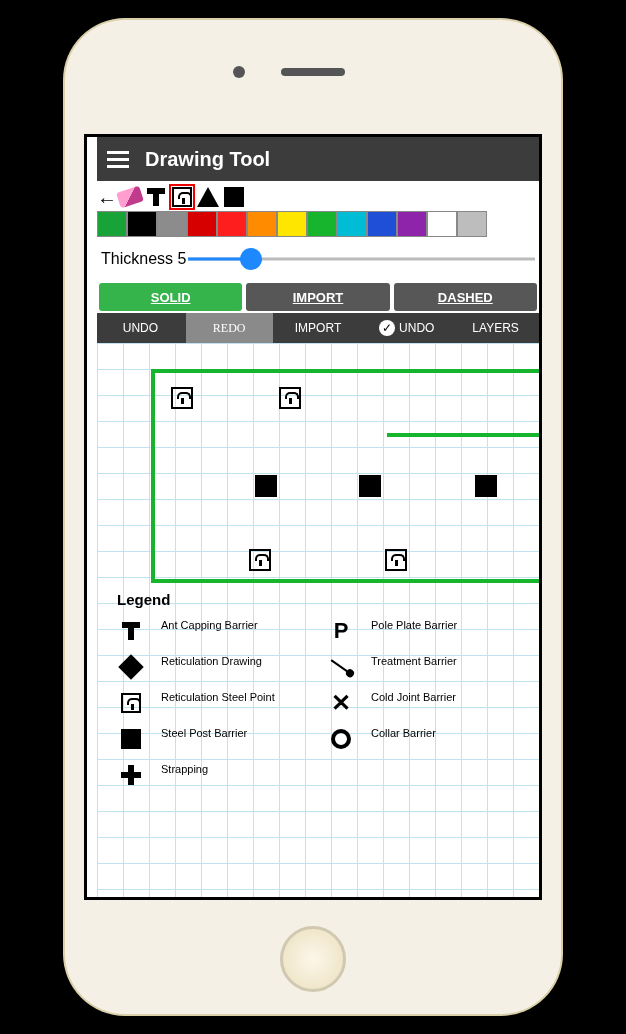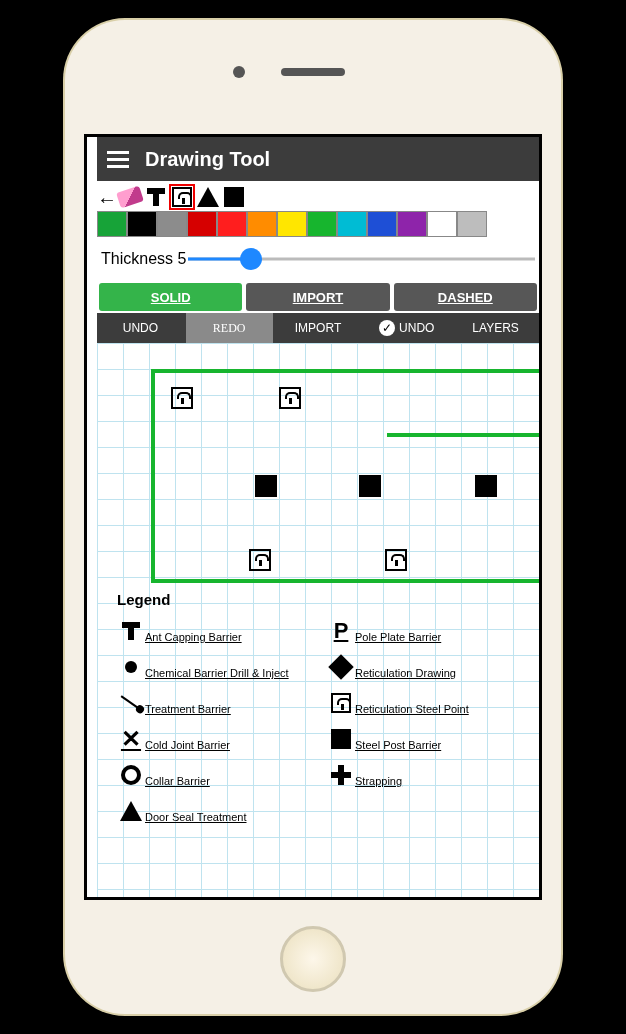--- a/index.html
+++ b/index.html
@@ -59,21 +59,21 @@
   .floor{position:absolute;border:4px solid #17b52e;}
   .floor.a{left:54px;top:26px;width:392px;height:210px;border-bottom:none;border-right:none;}
   .floor.b{left:54px;top:236px;width:392px;height:0;border:none;border-top:4px solid #17b52e;}
   .floor.c{left:290px;top:90px;width:156px;height:0;border:none;border-top:4px solid #17b52e;}
   .floor.d{left:446px;top:26px;width:0;height:64px;border:none;border-left:4px solid #17b52e;}
   .sticker{position:absolute;width:22px;height:22px;}
   .sticker .tap-icon{width:100%;height:100%;}
   .blk{position:absolute;width:22px;height:22px;background:#000;}
   .legend-title{position:absolute;left:20px;top:248px;font-weight:bold;font-size:15px;}
   .legend{position:absolute;left:20px;top:276px;right:6px;display:grid;grid-template-columns:1fr 1fr;column-gap:4px;row-gap:12px;}
-  .li{display:flex;align-items:flex-end;gap:0;font-size:11px;text-decoration:underline;}
+  .li{display:flex;align-items:flex-start;gap:16px;font-size:11px;}
   .li .ic{width:28px;height:24px;display:flex;align-items:center;justify-content:center;}
   .dot{width:12px;height:12px;background:#000;border-radius:50%;}
   .line-dot{width:24px;height:2px;background:#000;position:relative;transform:rotate(35deg);} .line-dot::after{content:"";position:absolute;right:-3px;top:-3px;width:8px;height:8px;background:#000;border-radius:50%;}
   .xmark{font-size:24px;font-weight:bold;}
   .circ{width:20px;height:20px;border:4px solid #000;border-radius:50%;}
   .tri-s{width:0;height:0;border-left:11px solid transparent;border-right:11px solid transparent;border-bottom:20px solid #000;}
   .p-ic{font-size:22px;font-weight:900;font-family:Arial;}
   .diam{width:18px;height:18px;background:#000;transform:rotate(45deg);}
   .sqr{width:20px;height:20px;background:#000;}
   .plus{position:relative;width:20px;height:20px;}
@@ -195,26 +195,20 @@
               <span>Ant Capping Barrier</span>
             </div>
             <div class="li">
               <div class="ic">
                 <div class="p-ic">P</div>
               </div>
               <span>Pole Plate Barrier</span>
             </div>
             <div class="li">
               <div class="ic">
-                <div class="dot"></div>
-              </div>
-              <span>Chemical Barrier Drill &amp; Inject</span>
-            </div>
-            <div class="li">
-              <div class="ic">
                 <div class="diam"></div>
               </div>
               <span>Reticulation Drawing</span>
             </div>
             <div class="li">
               <div class="ic">
                 <div class="line-dot"></div>
               </div>
               <span>Treatment Barrier</span>
             </div>
@@ -243,24 +237,18 @@
               <span>Collar Barrier</span>
             </div>
             <div class="li">
               <div class="ic">
                 <div class="plus">
                   <div class="hole"></div>
                 </div>
               </div>
               <span>Strapping</span>
             </div>
-            <div class="li">
-              <div class="ic">
-                <div class="tri-s"></div>
-              </div>
-              <span>Door Seal Treatment</span>
-            </div>
           </div>
     </div>
 
   </div>
     </div>
 </div>
 
 </body></html>

